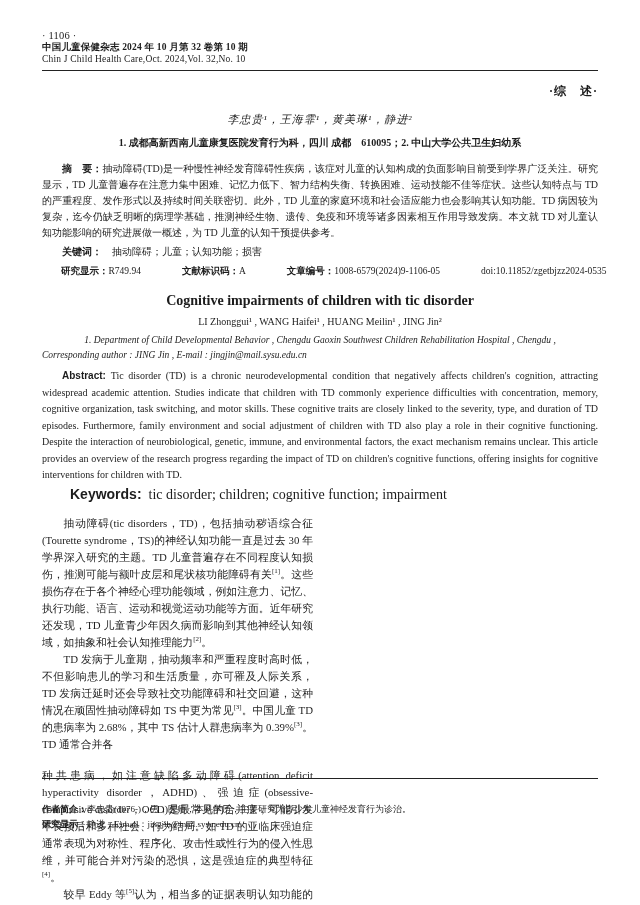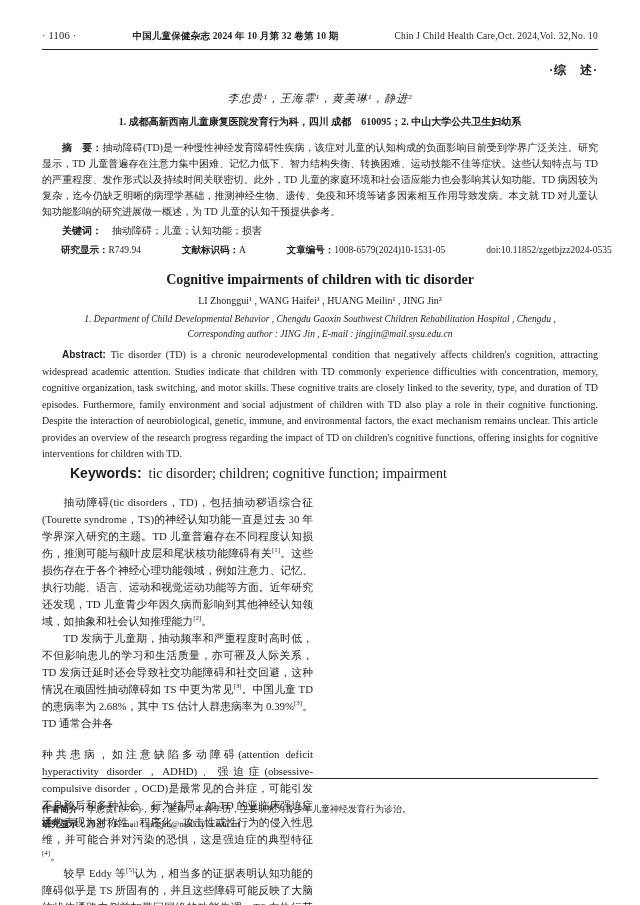--- a/index.html
+++ b/index.html
@@ -4,41 +4,41 @@
 <style>
   html,body{margin:0;padding:0;background:#e8e8e8;}
   .page{
     width:640px;height:905px;box-sizing:border-box;margin:0 auto;
     background:#ffffff;color:#1c1c1c;position:relative;
     font-family:"Liberation Serif","DejaVu Serif",serif;
     padding:30px 42px 0 42px;overflow:hidden;
   }
   
   .jheader{display:flex;justify-content:space-between;align-items:baseline;
-    font-size:9.5px;letter-spacing:.2px;}
+    font-size:9.5px;letter-spacing:.2px;flex-direction:column;}
   .jheader .pageno{font-size:10.5px;}
   .jheader .cn{font-weight:bold;}
   .rule{border:none;border-top:1.4px solid #222;margin:6px 0 0 0;}
   .section-tag{text-align:right;font-size:12px;font-weight:bold;margin-top:12px;letter-spacing:1px;}
   
   .title-cn{text-align:center;font-size:23px;font-weight:bold;margin-top:10px;letter-spacing:2px;}
   .authors-cn{text-align:center;font-size:11px;margin-top:12px;font-style:italic;letter-spacing:1px;}
   .affil-cn{text-align:center;font-size:10px;font-weight:bold;margin-top:9px;}
   
   .abs-cn{margin-top:11px;font-size:10px;line-height:16px;text-align:justify;text-indent:2em;}
   .lbl-b{font-weight:bold;font-family:"Liberation Sans","DejaVu Sans",sans-serif;}
   .kw-cn{margin-top:3px;font-size:10px;line-height:16px;text-indent:2em;}
   .clc-line{margin-top:3px;font-size:9.5px;line-height:16px;text-indent:2em;display:flex;gap:0;}
   .clc-line .seg{margin-right:22px;white-space:nowrap;}
   .clc-line .seg:last-child{margin-right:0;}
   
   .title-en{text-align:center;font-size:14px;font-weight:bold;margin-top:14px;}
   .authors-en{text-align:center;font-size:10px;margin-top:7px;}
   .affil-en{text-align:center;font-size:9.5px;font-style:italic;margin-top:6px;line-height:14px;}
-  .corr-en{text-align:center;font-size:9.5px;font-style:italic;margin-top:3px;}
+  .corr-en{font-size:9.5px;font-style:italic;margin-top:3px;}
   .abs-en{margin-top:8px;font-size:10px;line-height:16.5px;text-align:justify;text-indent:2em;}
   .kw-en{margin-top:2px;font-size:14px;line-height:16px;text-indent:2em;}
   
   .body-cols{display:flex;gap:14px;margin-top:12px;flex-direction:column;}
   .col{width:271px;font-size:10.8px;line-height:17px;text-align:justify;}
   .para{text-indent:2em;margin:0;}
   .para.cont{text-indent:0;}
   sup{font-size:7px;line-height:0;}
   
   .footnote{position:absolute;left:42px;bottom:73px;width:556px;
@@ -62,21 +62,21 @@
   <div class="authors-cn">李忠贵¹，王海霏¹，黄美琳¹，静进²</div>
   <div class="affil-cn">1. 成都高新西南儿童康复医院发育行为科，四川 成都　610095；2. 中山大学公共卫生妇幼系</div>
 
   <div class="abs-cn"><span class="lbl-b">摘　要：</span><span>抽动障碍(TD)是一种慢性神经发育障碍性疾病，该症对儿童的认知构成的负面影响目前受到学界广泛关注。研究显示，TD 儿童普遍存在注意力集中困难、记忆力低下、智力结构失衡、转换困难、运动技能不佳等症状。这些认知特点与 TD 的严重程度、发作形式以及持续时间关联密切。此外，TD 儿童的家庭环境和社会适应能力也会影响其认知功能。TD 病因较为复杂，迄今仍缺乏明晰的病理学基础，推测神经生物、遗传、免疫和环境等诸多因素相互作用导致发病。本文就 TD 对儿童认知功能影响的研究进展做一概述，为 TD 儿童的认知干预提供参考。</span></div>
 
   <div class="kw-cn"><span class="lbl-b">关键词：</span>　<span>抽动障碍；儿童；认知功能；损害</span></div>
 
   <div class="clc-line">
     <span class="seg"><span class="lbl-b">研究显示：</span><span>R749.94</span></span>
     <span class="seg"><span class="lbl-b">文献标识码：</span><span>A</span></span>
-    <span class="seg"><span class="lbl-b">文章编号：</span><span>1008-6579(2024)10-1531-05</span></span>
+    <span class="seg"><span class="lbl-b">文章编号：</span><span>1008-6579(2024)9-1106-05</span></span>
     <span class="seg">doi:10.11852/zgetbjzz2024-0535</span>
   </div>
 
   <div class="title-en">Cognitive impairments of children with tic disorder</div>
   <div class="authors-en">LI Zhonggui¹ , WANG Haifei¹ , HUANG Meilin¹ , JING Jin²</div>
   <div class="affil-en">
     <div>1. Department of Child Developmental Behavior , Chengdu Gaoxin Southwest Children Rehabilitation Hospital , Chengdu ,</div>
   </div>
   <div class="corr-en">Corresponding author : JING Jin , E-mail : jingjin@mail.sysu.edu.cn</div>
 

